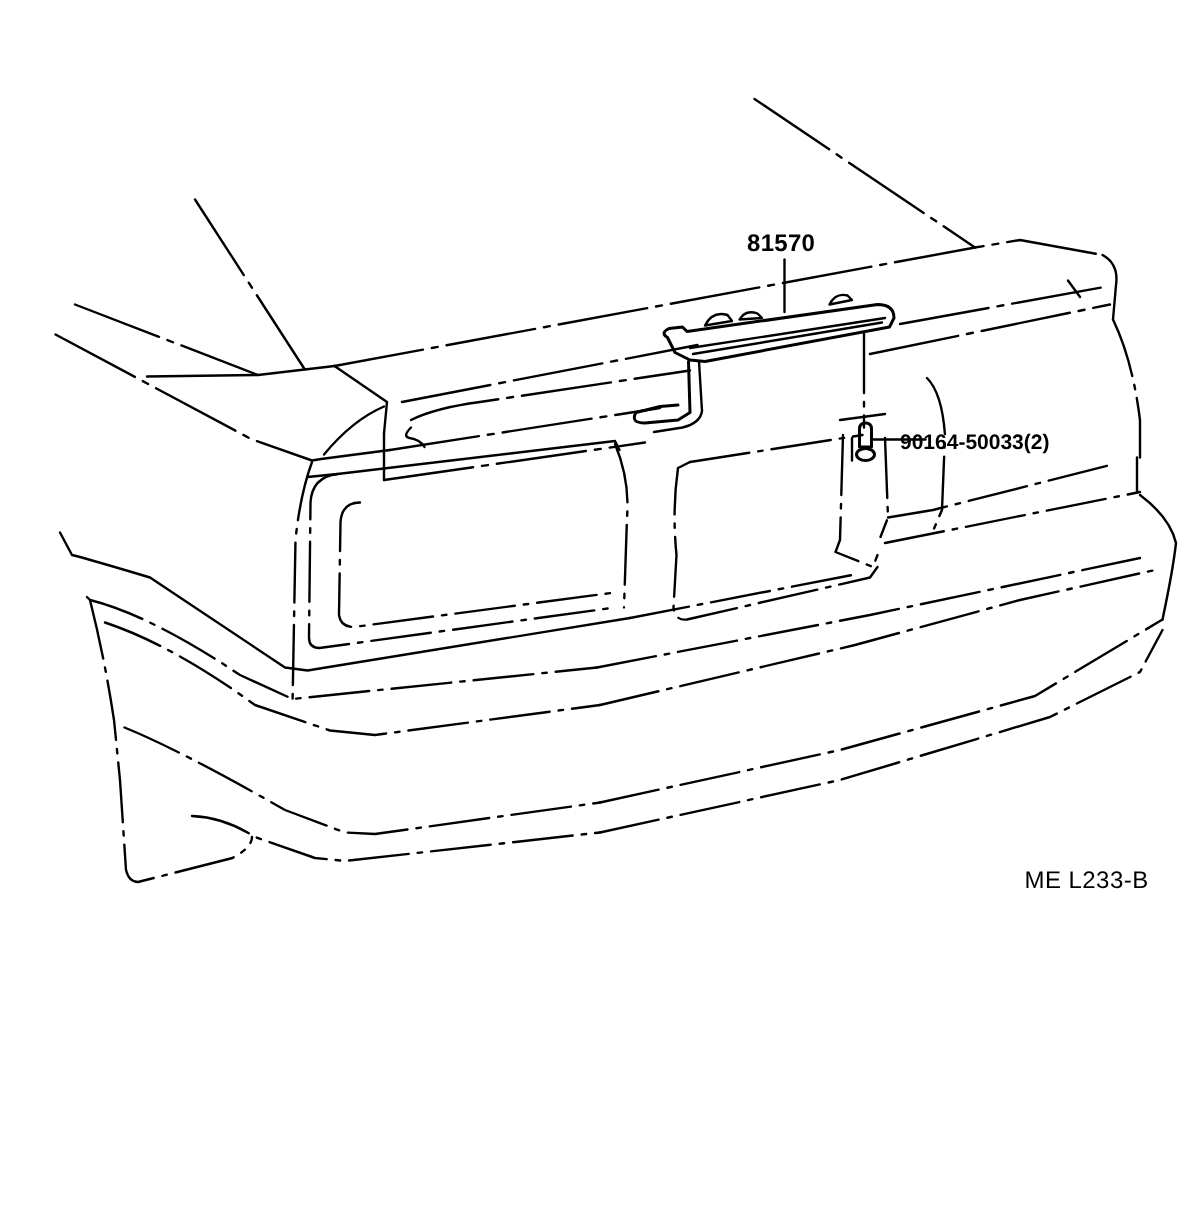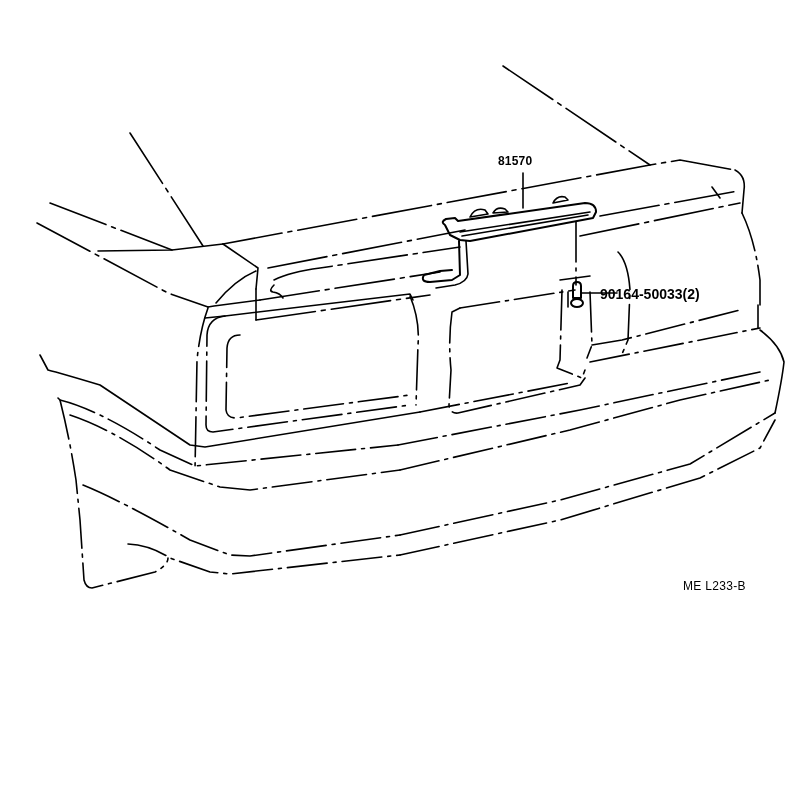--- a/index.html
+++ b/index.html
@@ -6,23 +6,23 @@
   body { width: 792px; height: 806px; position: relative; overflow: hidden; }
   #diagram { position: absolute; left: 0; top: 0; width: 792px; height: 806px; }
   .ln { fill: none; stroke: #000; stroke-width: 1.6; stroke-linecap: round; stroke-linejoin: round; }
   .dash { stroke-dasharray: 60 6 4 6; }
   .dash2 { stroke-dasharray: 40 6 3 6; }
   .thick { stroke-width: 2; }
   .label {
     position: absolute; font-family: "Liberation Sans", sans-serif; font-weight: bold;
     color: #000; white-space: nowrap; line-height: 1;
   }
-  #lbl-part-1 { left: 498px; top: 155px; font-size: 12px; letter-spacing: 0.2px; }
+  #lbl-part-1 { left: 498px; top: 155px; font-size: 16px; letter-spacing: 0.2px; }
   #lbl-part-2 { left: 600px; top: 287px; font-size: 14px; }
-  #lbl-code { left: 683px; top: 580px; font-size: 12px; font-weight: normal; letter-spacing: 0.3px; }
+  #lbl-code { left: 683px; top: 580px; font-size: 16px; font-weight: normal; letter-spacing: 0.3px; }
 </style>
 </head>
 <body>
 
 <svg id="diagram" viewBox="0 0 792 806" xmlns="http://www.w3.org/2000/svg">
 
   <g>
     <path class="ln dash" d="M130 133 L203 246"></path>
     <path class="ln dash" d="M503 66 L650 165"></path>
     <path class="ln dash" d="M50 203 L172 250"></path>

